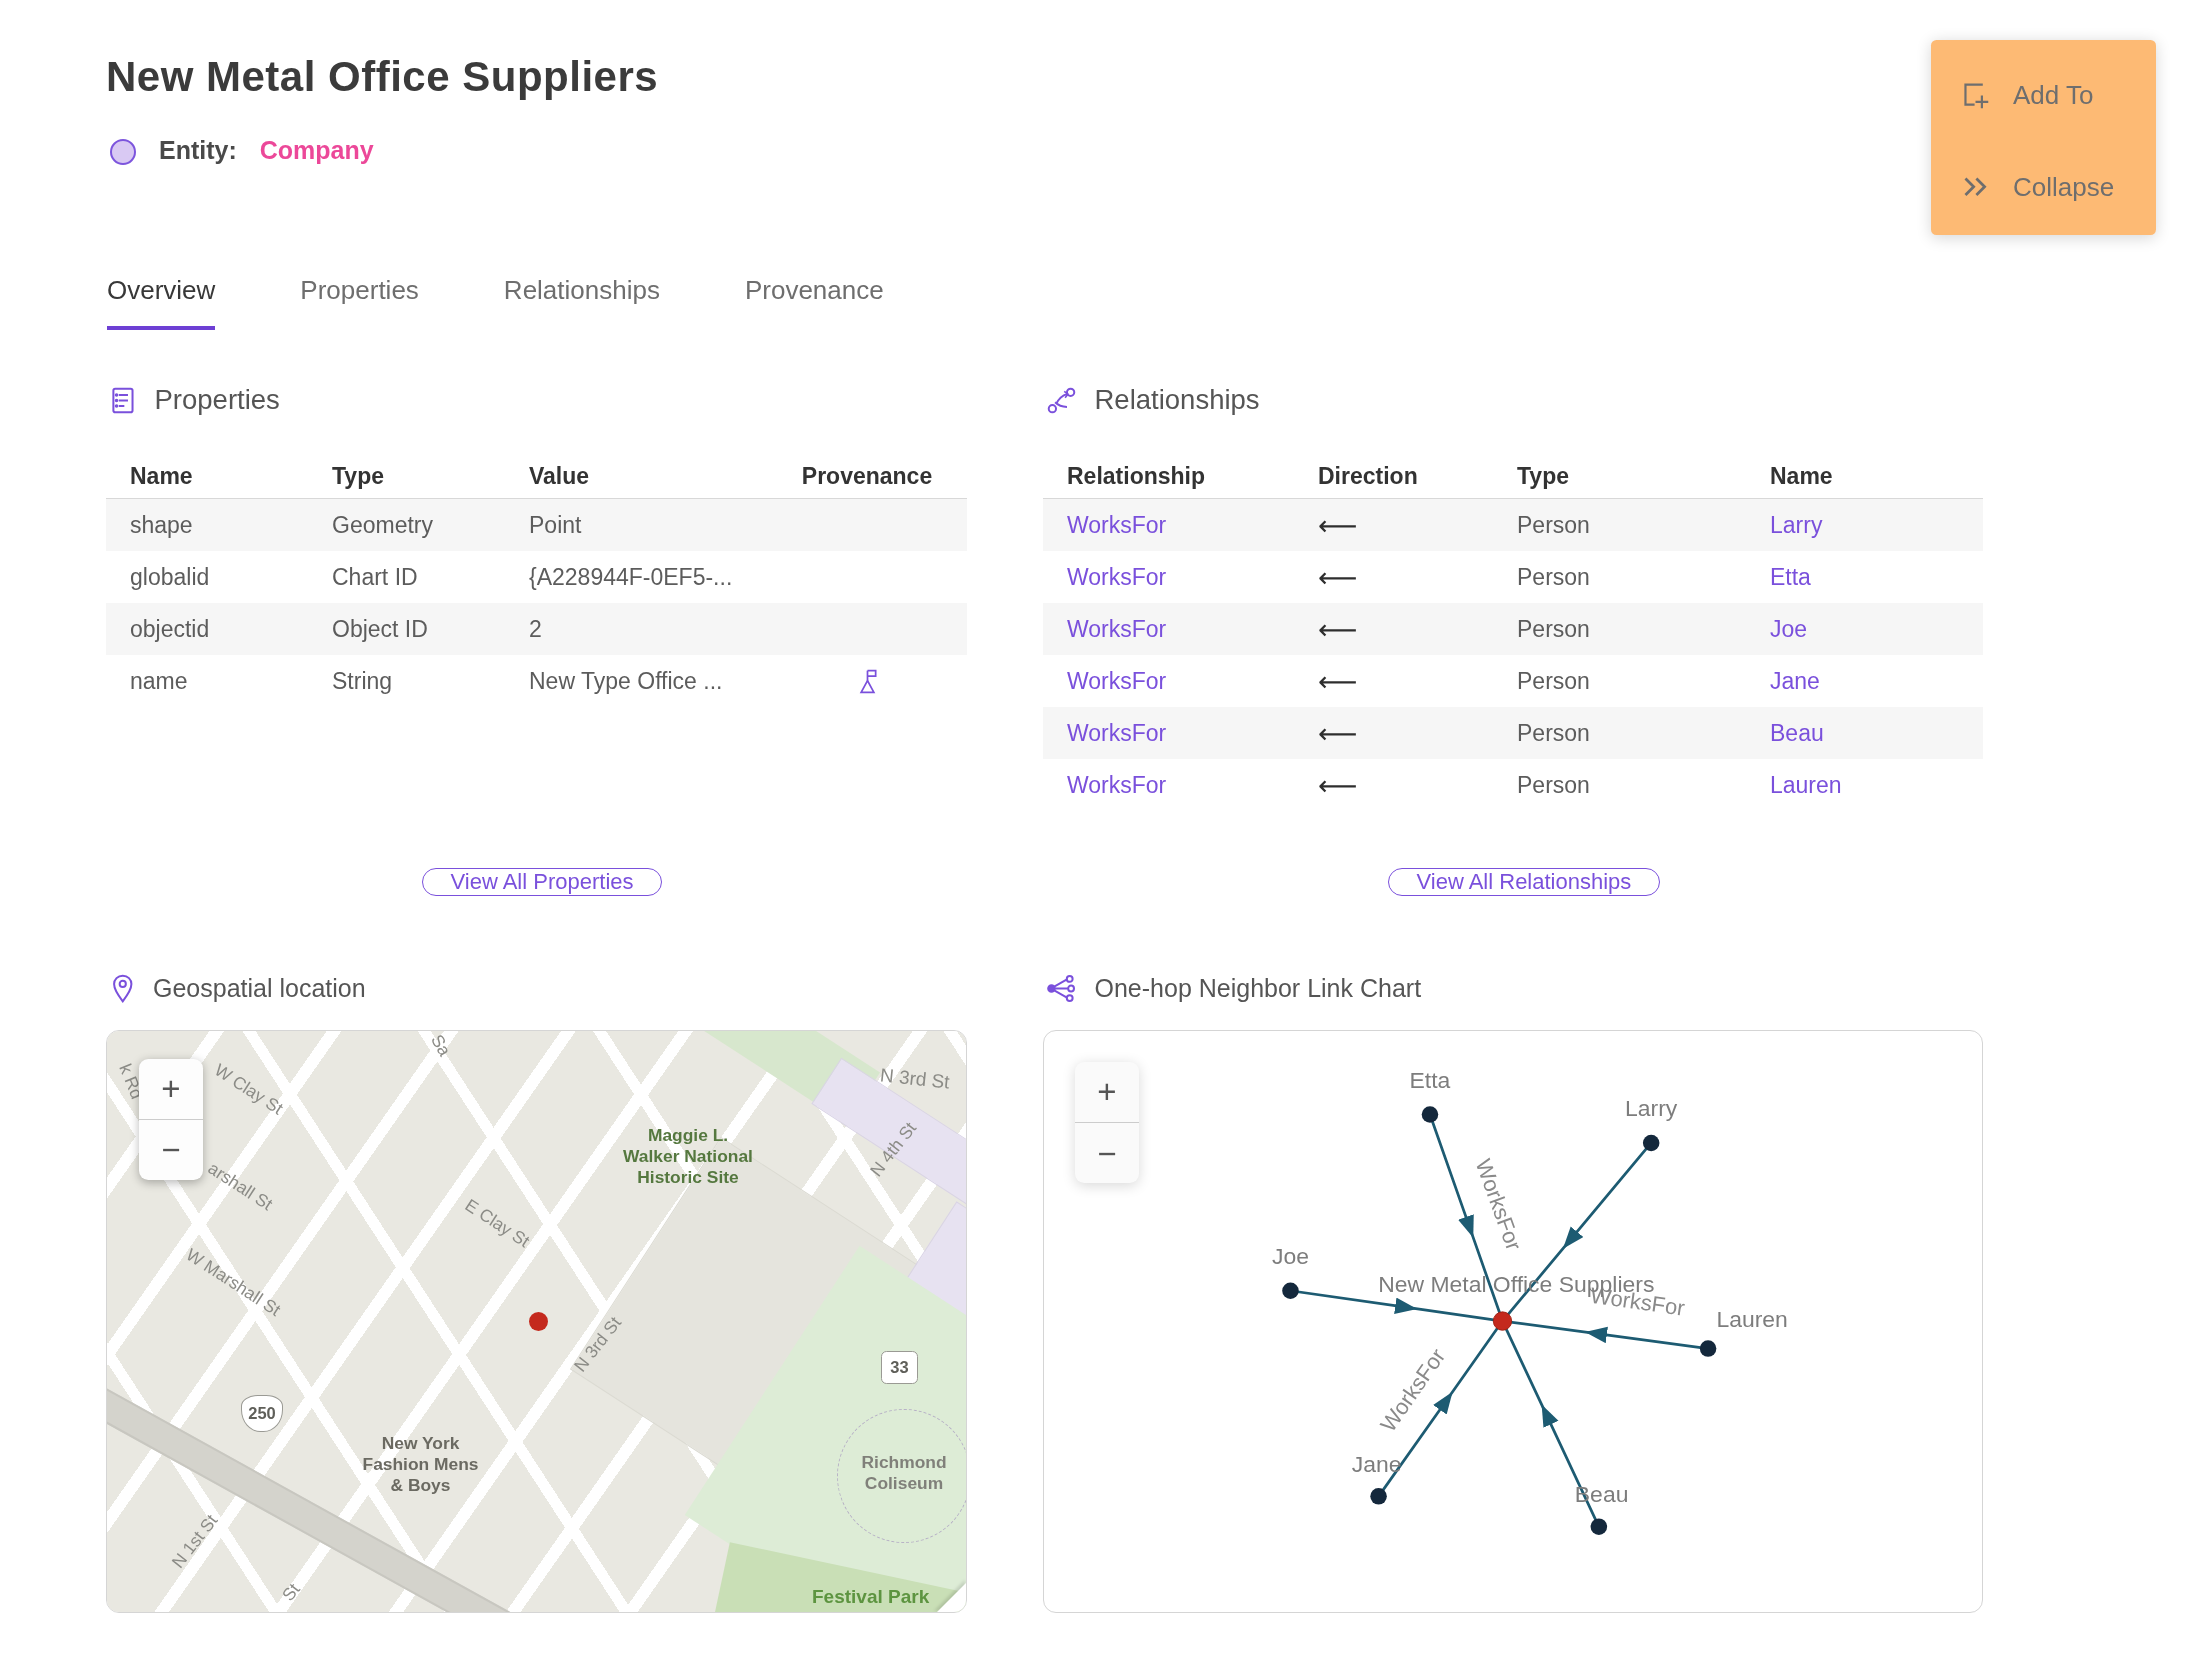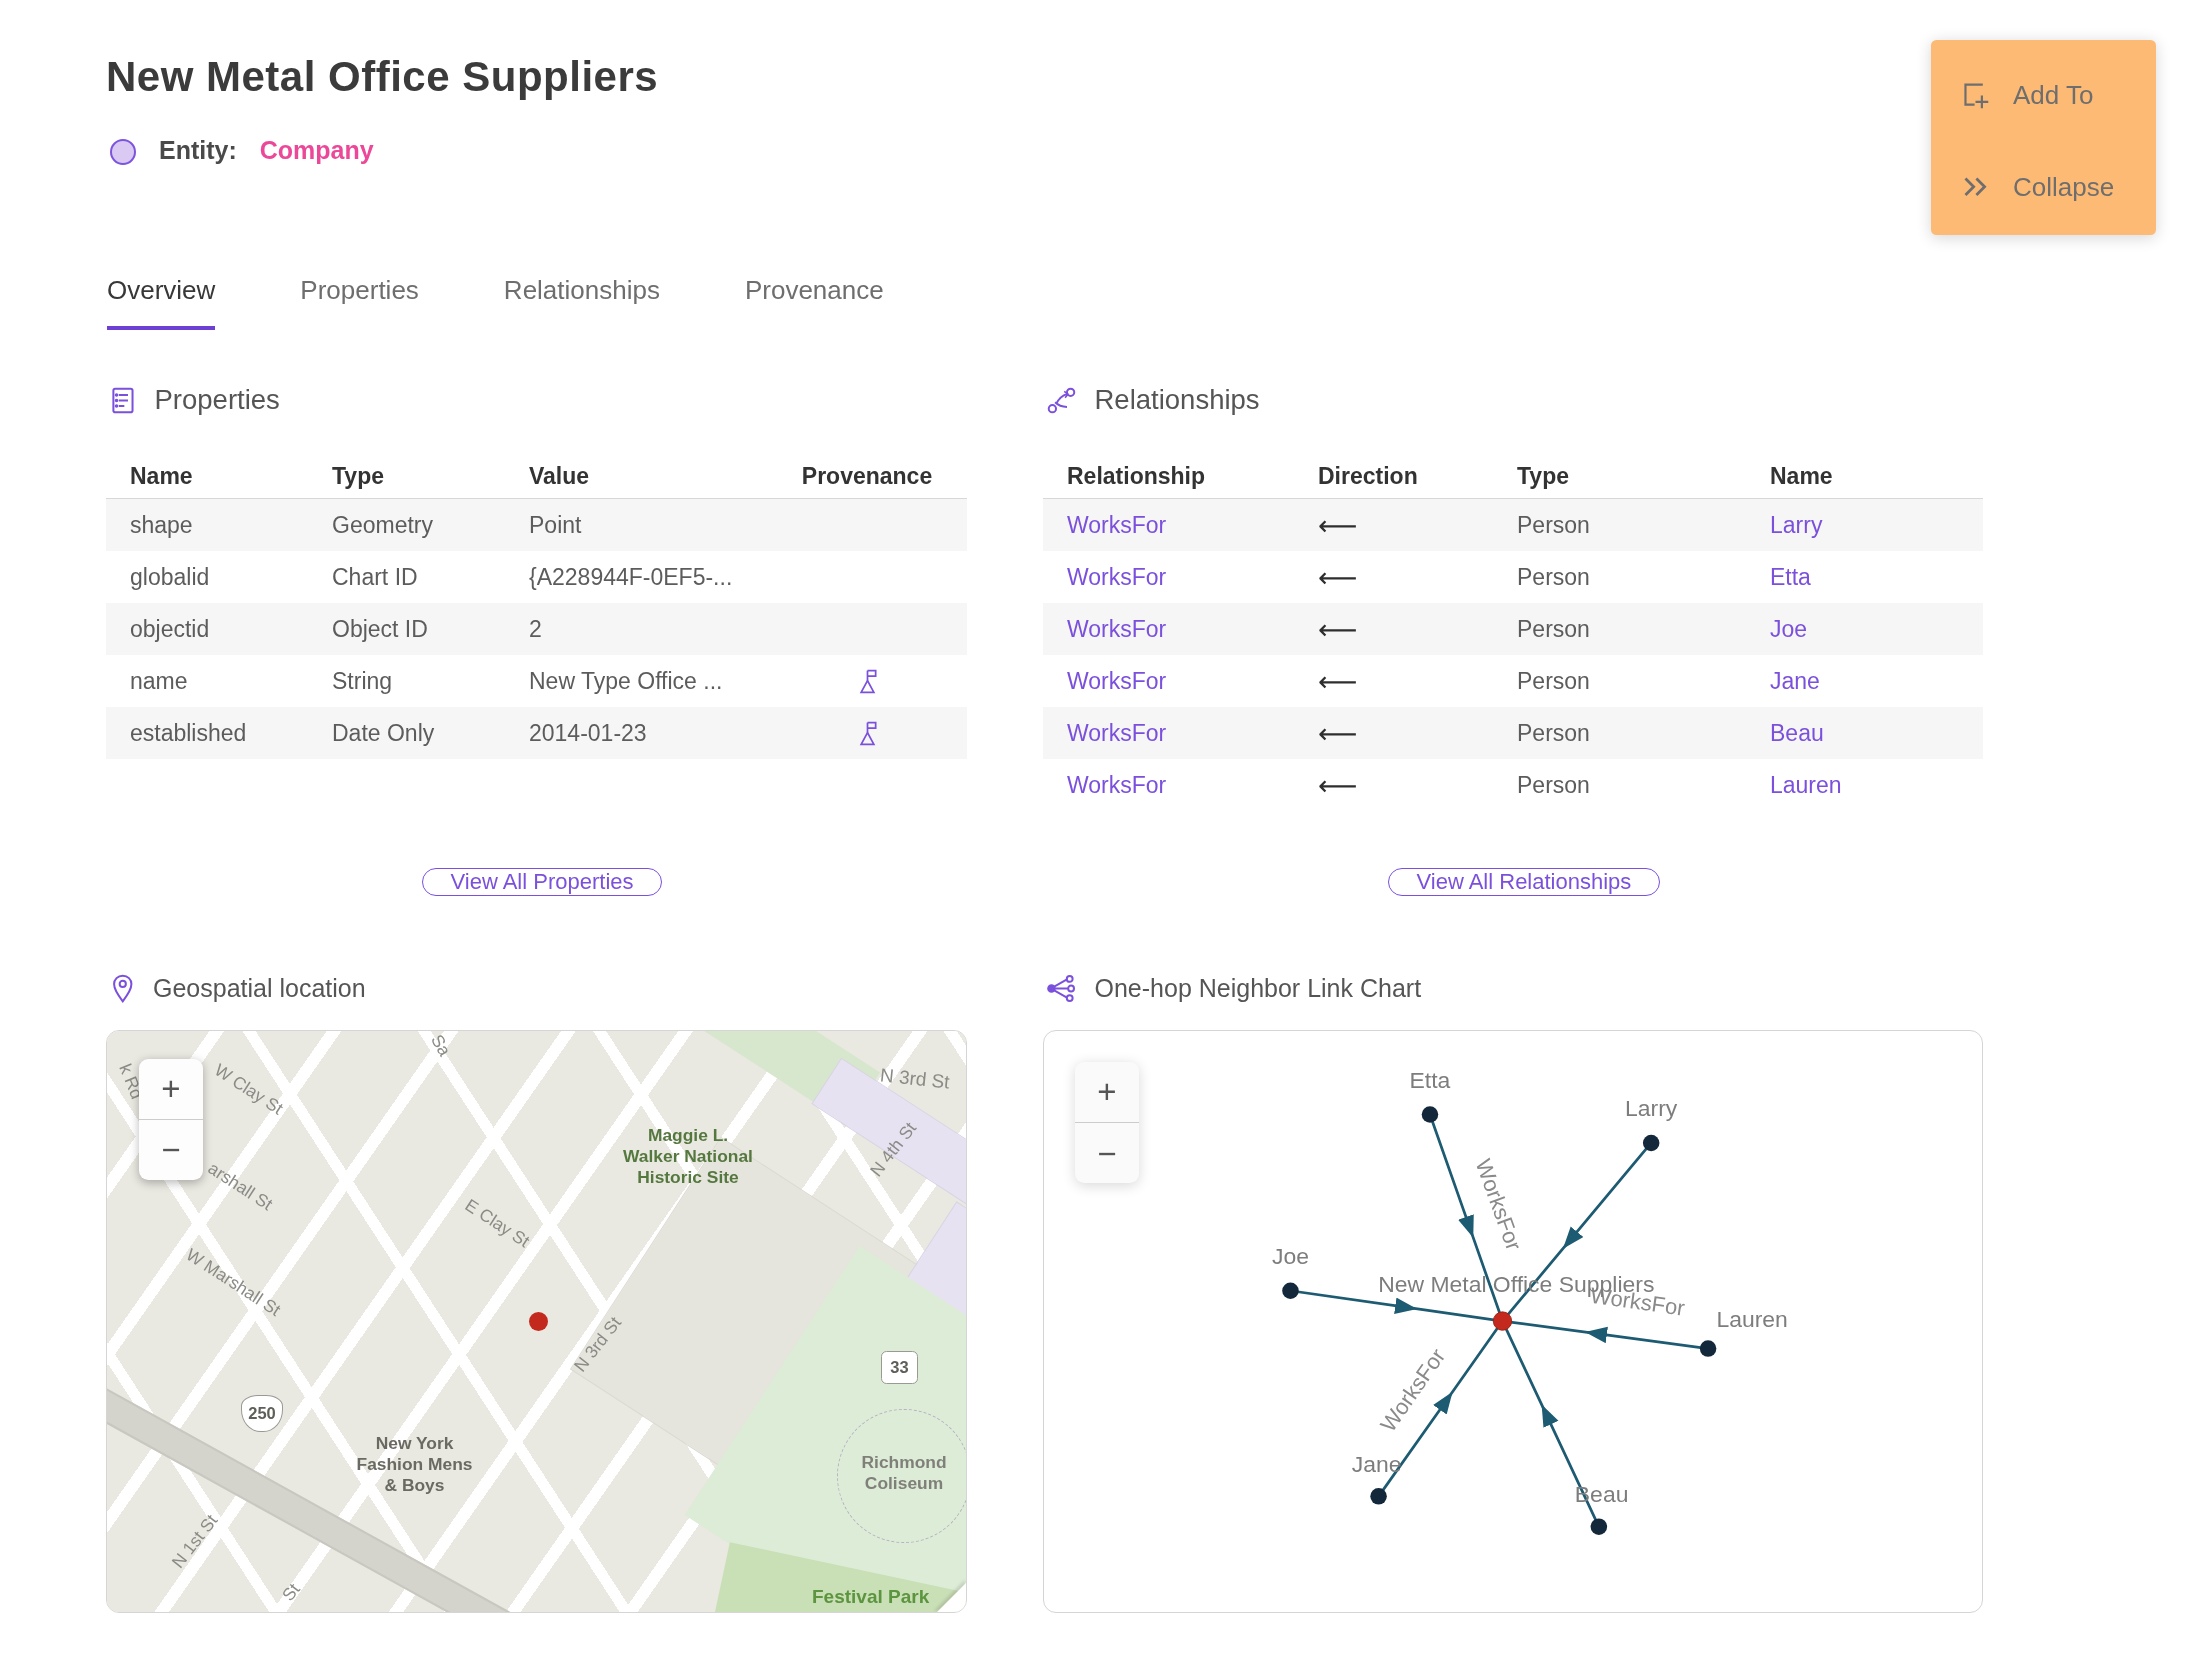--- a/index.html
+++ b/index.html
@@ -165,32 +165,20 @@
       <div class="cell">String</div>
       <div class="cell">New Type Office ...</div>
       <div class="cell prov-cell" style="padding-left:0;">
         <svg width="29" height="31" viewBox="0 0 32 34" fill="none" stroke="#7a50dc" stroke-width="1.9">
           <path d="M16 16 L9 29 H23 Z"></path>
             <path d="M16 16 V5"></path>
             <path d="M16 5 H25 V11 H16"></path>
         </svg>
       </div>
     </div>
-    <div class="tbl-row">
-      <div class="cell">established</div>
-      <div class="cell">Date Only</div>
-      <div class="cell">2014-01-23</div>
-      <div class="cell prov-cell" style="padding-left:0;">
-        <svg width="29" height="31" viewBox="0 0 32 34" fill="none" stroke="#7a50dc" stroke-width="1.9">
-          <path d="M16 16 L9 29 H23 Z"></path>
-            <path d="M16 16 V5"></path>
-            <path d="M16 5 H25 V11 H16"></path>
-        </svg>
-      </div>
-    </div>
   </div>
 
   <div class="pill-btn" style="left:422px;">View All Properties</div>
 
   <div class="section-head" style="left:1045px; top:384px;">
     <svg width="33" height="31" viewBox="0 0 36 34" fill="none" stroke="#7a50dc" stroke-width="2.2">
       <circle cx="8" cy="26" r="4"></circle>
         <circle cx="28" cy="8" r="4"></circle>
       <path d="M12 21 C16 13 20 11 24 10 M24 24 C18 24 14 22 11 19"></path>
       <path d="M21 7 L25 10 L22 14" stroke-width="1.8"></path>
@@ -284,21 +272,21 @@
     <div class="map-label" style="left:354px; top:182px; transform:rotate(33deg);">E Clay St</div>
     <div class="map-label" style="left:773px; top:37px;  transform:rotate(6deg); font-size:19px;">N 3rd St</div>
     <div class="map-label" style="left:755px; top:108px; transform:rotate(-52deg);">N 4th St</div>
     <div class="map-label" style="left:459px; top:303px; transform:rotate(-52deg);">N 3rd St</div>
     <div class="map-label" style="left:57px;  top:500px; transform:rotate(-52deg);">N 1st St</div>
     <div class="map-label" style="left:176px; top:551px; transform:rotate(-52deg);">St</div>
 
     <div class="map-label green" style="left:494px; top:94px; width:174px;">Maggie L.
 Walker National
 Historic Site</div>
-    <div class="map-label dark" style="left:225px; top:402px; width:165px;">New York
+    <div class="map-label dark" style="left:231px; top:402px; width:165px;">New York
 Fashion Mens
 &amp; Boys</div>
     <div class="map-label grayc" style="left:727px; top:421px; width:140px;">Richmond
 Coliseum</div>
     <div class="map-label greenb" style="left:705px; top:555px;">Festival Park</div>
 
     <div class="shield us" style="left:134px; top:364px;">250</div>
     <div class="shield sq" style="left:774px; top:320px;">33</div>
 
     <div class="map-marker" style="left:422px; top:281px;"></div>

